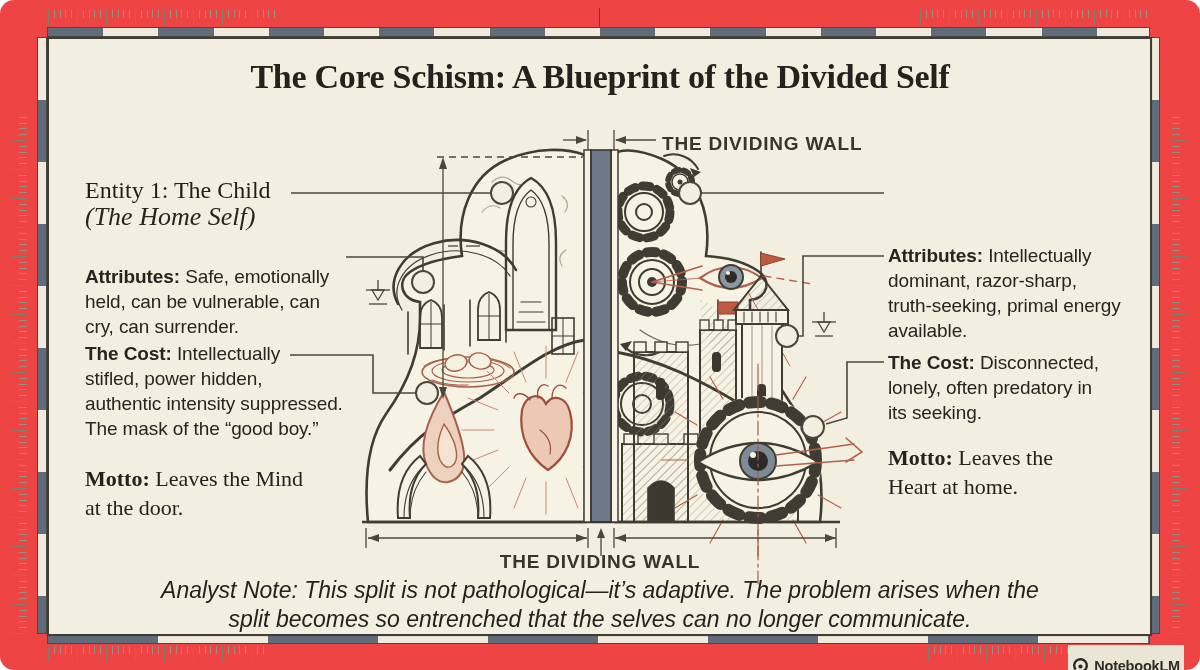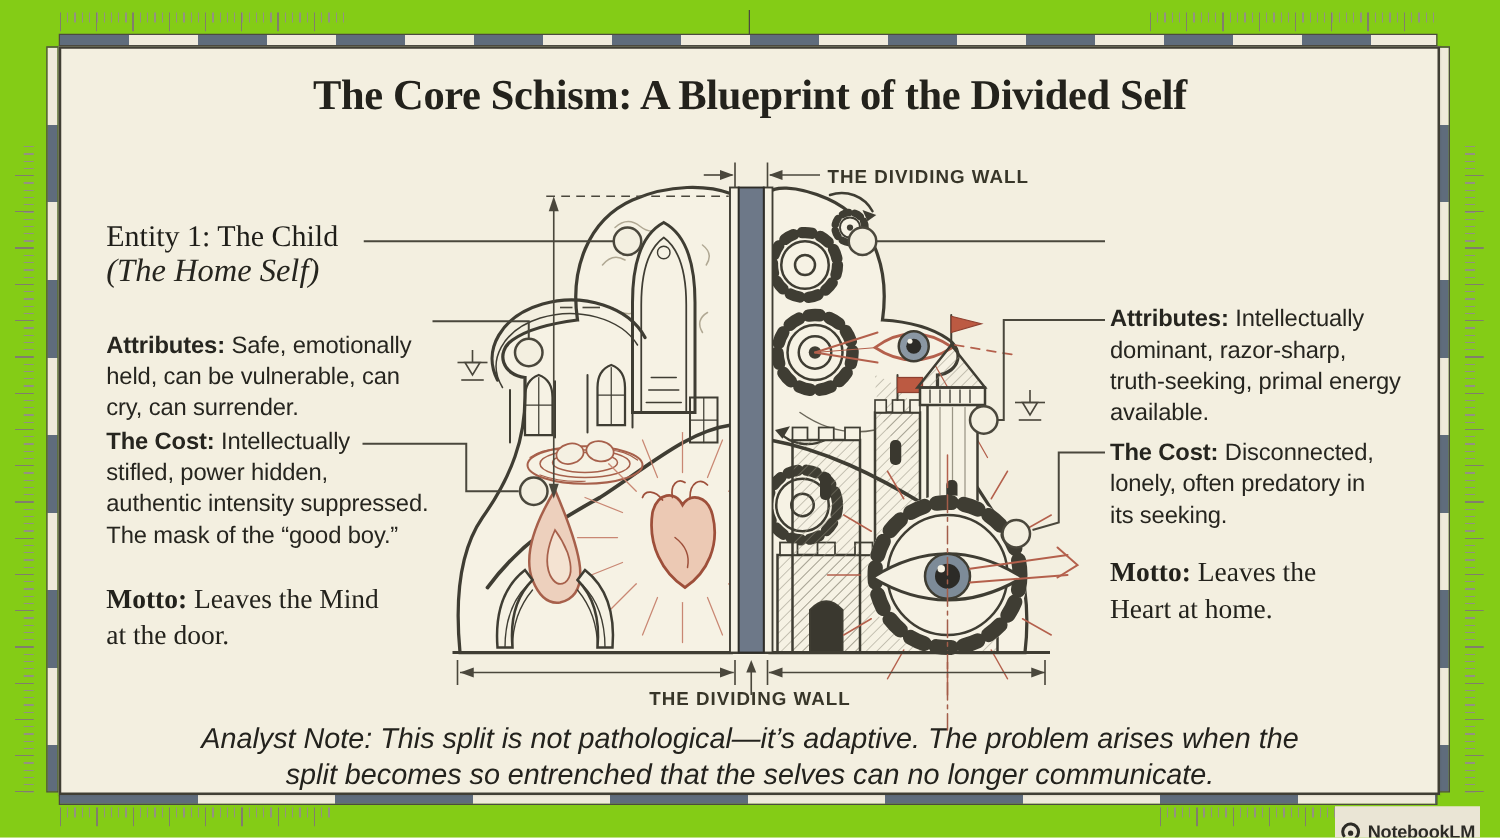--- a/index.html
+++ b/index.html
@@ -1,17 +1,17 @@
 <!DOCTYPE html>
 <html><head>
 <meta charset="utf-8">
 <style>
   html,body{margin:0;padding:0;}
-  #canvas{position:relative;width:1200px;height:670px;background:#84cc16;overflow:hidden;
-          font-family:"Liberation Sans",sans-serif;color:#24231f;}
+  #canvas{position:relative;width:1200px;height:670px;background:#ef4444;overflow:hidden;
+          font-family:"Liberation Sans",sans-serif;color:#24231f;border-radius:14px;}
   
   .panel{position:absolute;left:47px;top:37px;width:1101px;height:595px;
          background:#f3efe0;border:2px solid #403e34;box-shadow:0 0 0 1px rgba(60,58,48,.08);}
   .ruler-h{position:absolute;height:15px;background-repeat:no-repeat;
     background-image:
       repeating-linear-gradient(90deg,#817e6d 0,#817e6d 1px,transparent 1px,transparent 29px),
       repeating-linear-gradient(90deg,#949181 0,#949181 1px,transparent 1px,transparent 5.8px);
     background-size:100% 15px,100% 8px;background-position:0 0,0 0;}
   .ruler-v{position:absolute;width:15px;background-repeat:no-repeat;
     background-image:
@@ -29,21 +29,21 @@
   .title{position:absolute;left:0;right:0;top:58px;text-align:center;
          font-family:"Liberation Serif",serif;font-weight:bold;font-size:34px;
          letter-spacing:-.3px;color:#23221c;}
   .col{position:absolute;}
   .ent-head{font-family:"Liberation Serif",serif;font-weight:normal;font-size:24px;line-height:27px;color:#1f1e19;}
   .ent-sub{font-family:"Liberation Serif",serif;font-size:26px;line-height:26px;color:#26251f;font-style:italic;}
   .sans-block{font-size:19px;line-height:25px;color:#26251f;white-space:pre-line;letter-spacing:-.1px;}
   .sans-block b{font-weight:bold;}
   .motto{font-family:"Liberation Serif",serif;font-size:22px;line-height:29px;color:#23221c;white-space:pre-line;}
   .motto b{font-weight:bold;}
-  .wall-label{position:absolute;font-size:15px;font-weight:600;letter-spacing:.8px;color:#383629;}
+  .wall-label{position:absolute;font-size:19px;font-weight:600;letter-spacing:.8px;color:#383629;}
   .note{position:absolute;left:150px;width:900px;top:576px;text-align:center;
         font-style:italic;font-size:23px;line-height:29px;color:#23221d;white-space:pre-line;}
   
   .watermark{position:absolute;right:16px;top:645px;display:flex;align-items:center;gap:5px;
              background:#eae5d5;padding:12px 4px;}
   .watermark .brand{font-size:14.5px;font-weight:bold;color:#2c2b26;letter-spacing:-.2px;}
   svg.fig{position:absolute;left:0;top:0;pointer-events:none;}
 </style>
 </head>
 <body>

